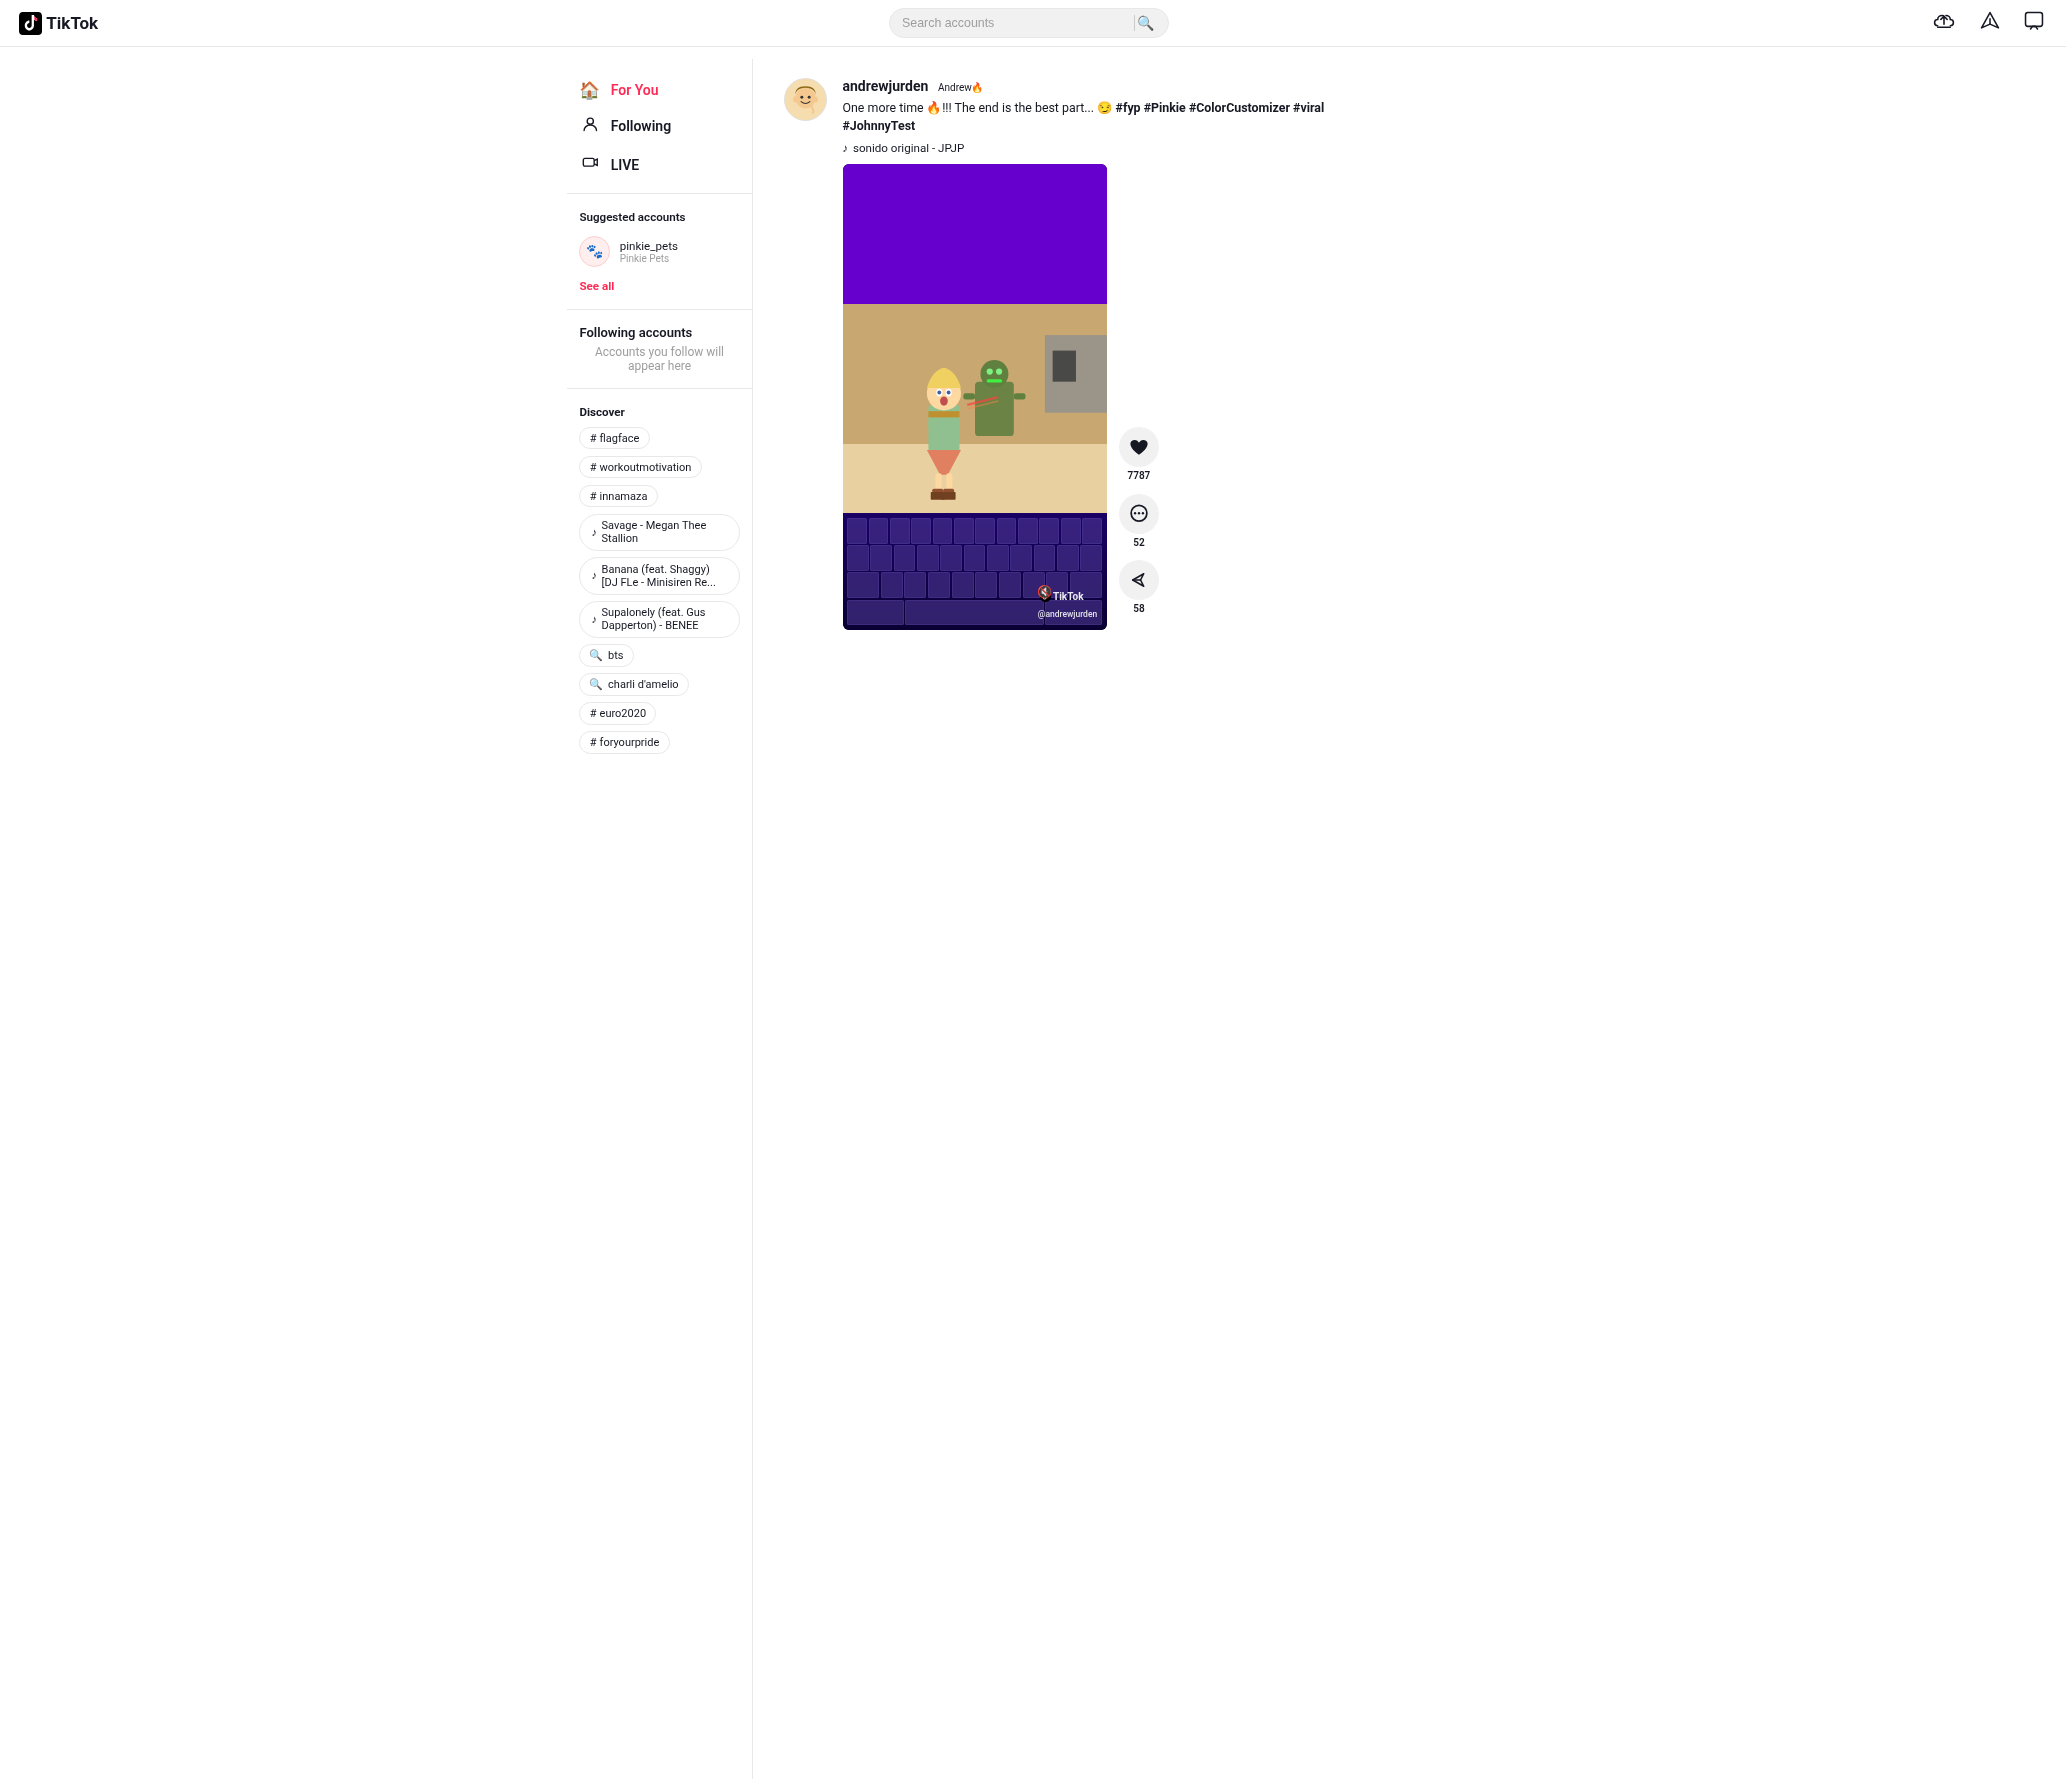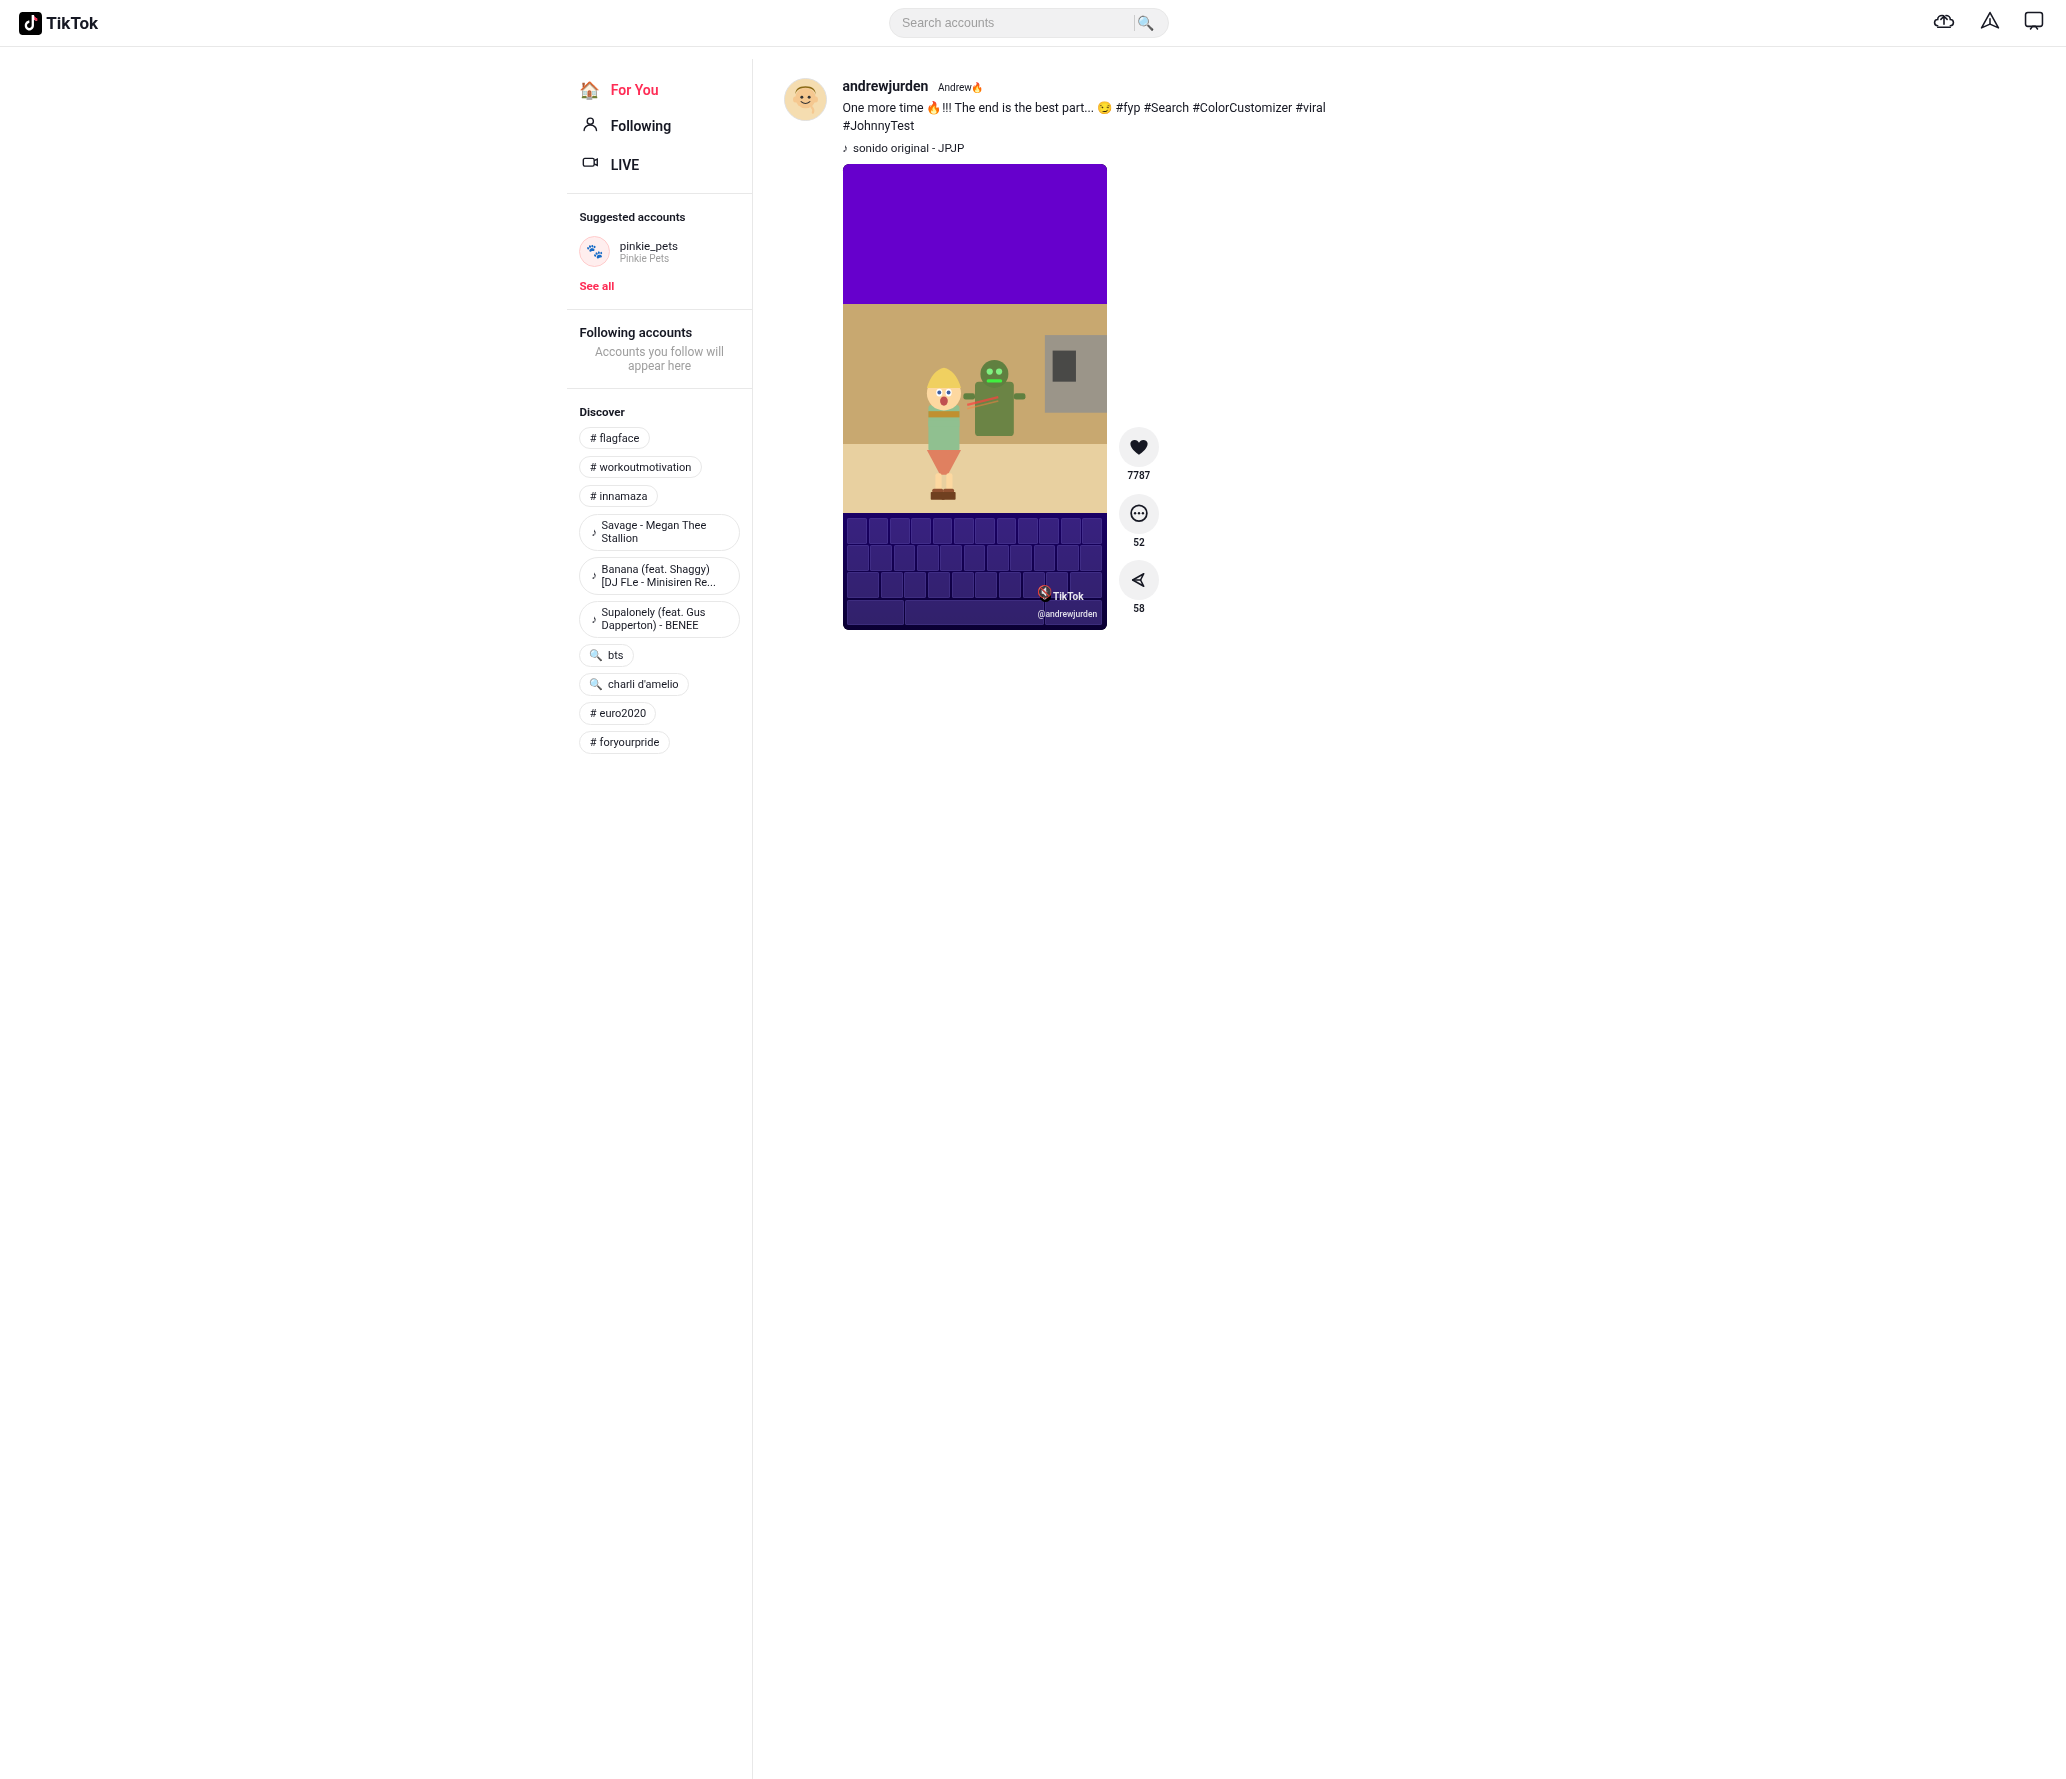--- a/index.html
+++ b/index.html
@@ -260,21 +260,21 @@
       font-size: 10px;
       margin-left: 6.2px;
     }
     .post-description {
       font-size: 12.4px;
       line-height: 1.5;
       margin: 4.7px 0;
       color: #161823;
     }
     .post-description .tag {
-      font-weight: 400;
+      font-weight: 700;
       margin-top: 36px;
     }
     .post-sound {
       display: flex;
       align-items: center;
       gap: 4.7px;
       font-size: 11.6px;
       color: #161823;
       margin-bottom: 9.3px;
     }
@@ -576,21 +576,21 @@
 
       <div class="post-body">
         <div class="post-username">
           <span>andrewjurden</span>
           <span class="display-name">Andrew🔥</span>
         </div>
 
         <div class="post-description">
           One more time 🔥!!! The end is the best part... 😏
           <span class="tag"> #fyp</span>
-          <span class="tag"> #Search</span>
+          <span class="tag"> #Pinkie</span>
           <span class="tag"> #ColorCustomizer</span>
           <span class="tag"> #viral</span>
           <span class="tag"> #JohnnyTest</span>
         </div>
 
         <div class="post-sound">
           <span>♪</span>
           <span>sonido original - JPJP</span>
         </div>
 

